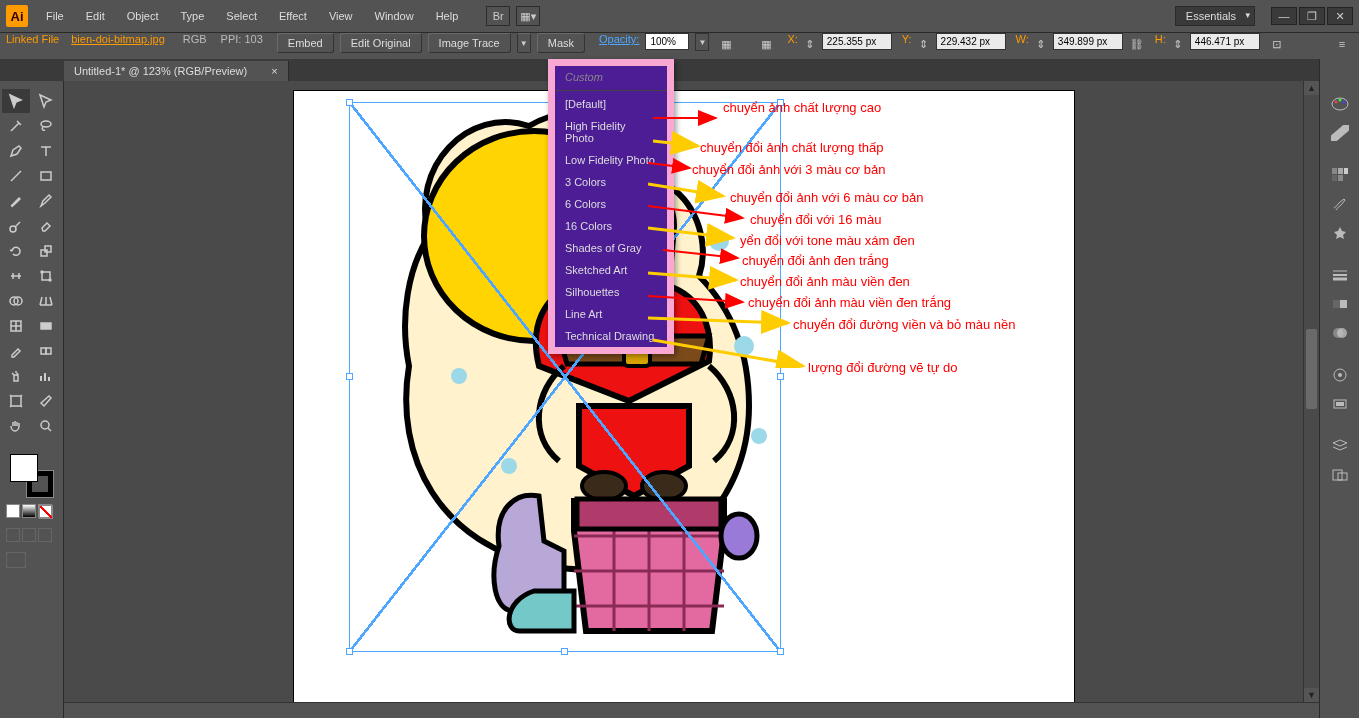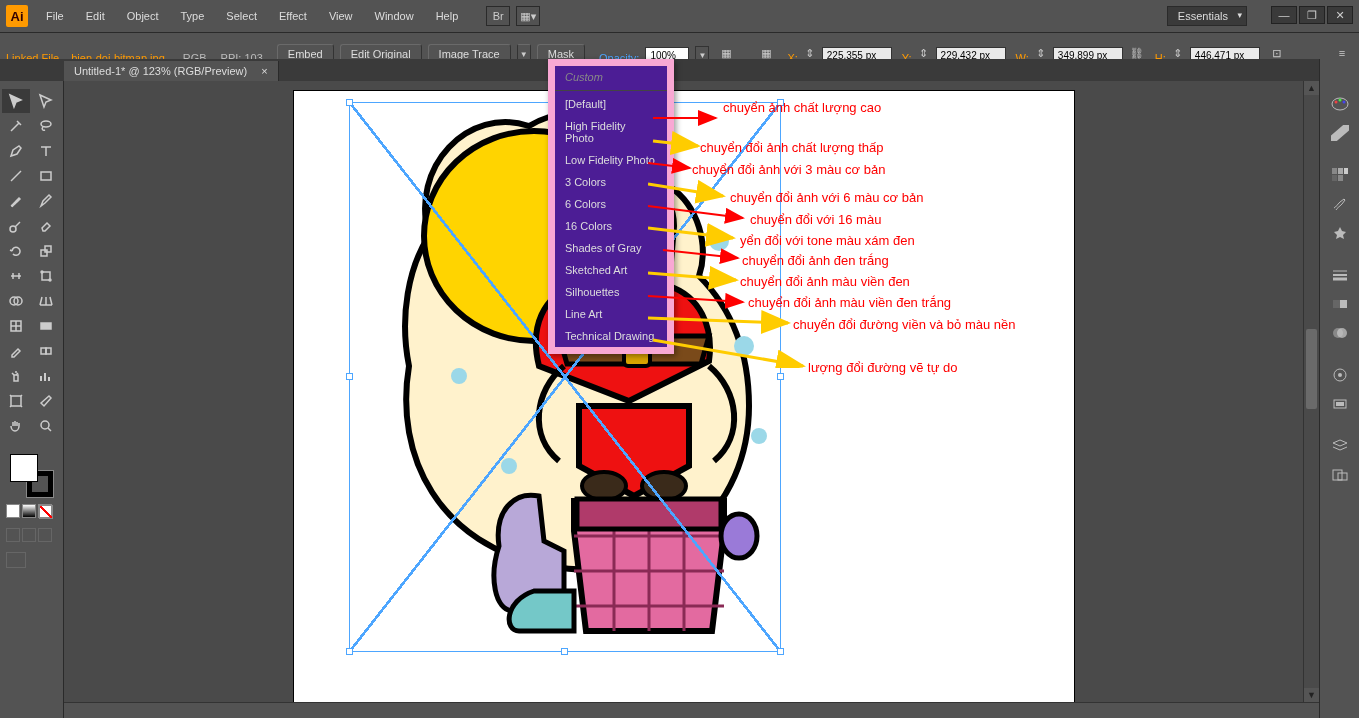--- a/index.html
+++ b/index.html
@@ -2,39 +2,39 @@
 <html><head>
 <meta charset="utf-8">
 <style>
 *{margin:0;padding:0;box-sizing:border-box;font-family:Tahoma,Arial,sans-serif;font-size:11px;user-select:none}
 body{background:#535353;width:1359px;height:718px;overflow:hidden;position:relative}
 .menubar{height:33px;background:#535353;border-bottom:1px solid #2a2a2a;display:flex;align-items:center;padding:0 6px;gap:2px}
 .ai-logo{width:22px;height:22px;background:#ff9a00;display:flex;align-items:center;justify-content:center;font-weight:bold;font-size:13px;color:#330000;border-radius:2px;margin-right:6px}
 .menu-item{color:#ddd;padding:4px 10px;cursor:pointer}
 .menu-sep{flex:0 0 12px}
 .menu-icon-btn{width:24px;height:20px;background:#525252;border:1px solid #2a2a2a;margin:0 2px;display:flex;align-items:center;justify-content:center;color:#ccc}
-.menu-right{margin-left:auto;display:flex;align-items:flex-start;gap:16px}
+.menu-right{margin-left:auto;display:flex;align-items:center;gap:8px}
 .workspace-switcher{background:#3a3a3a;color:#ddd;padding:3px 18px 3px 10px;border:1px solid #2a2a2a;position:relative}
 .workspace-switcher:after{content:"▾";position:absolute;right:4px;top:3px;font-size:9px}
 .win-btns{display:flex;gap:2px;margin-left:8px}
 .win-btn{width:26px;height:18px;background:#3a3a3a;border:1px solid #222;display:flex;align-items:center;justify-content:center;color:#ccc}
-.controlbar{height:32px;background:#535353;border-bottom:1px solid #2a2a2a;display:flex;align-items:flex-end;padding:0 6px;gap:6px}
+.controlbar{height:32px;background:#535353;border-bottom:1px solid #2a2a2a;display:flex;align-items:flex-start;padding:0 6px;gap:6px}
 .link-label{color:#ff9a00;font-size:11px;margin-right:6px}
 .file-label{color:#ff9a00;text-decoration:underline;margin-right:12px}
 .cb-text{color:#bbb;margin-right:8px}
 .cb-btn{background:#535353;color:#ddd;border:1px solid #333;border-top-color:#6a6a6a;border-left-color:#6a6a6a;padding:3px 10px;border-radius:3px}
 .cb-dd{width:14px;height:20px;background:#535353;border:1px solid #333;border-top-color:#6a6a6a;display:flex;align-items:center;justify-content:center;color:#ccc;font-size:8px;border-radius:2px}
 .opacity-label{color:#4da6ff;text-decoration:underline;margin-left:8px}
 .cb-input{background:#fff;color:#000;border:1px solid #333;width:62px;padding:2px 4px;font-size:10px}
 .cb-input-dd{width:14px;height:18px;background:#535353;border:1px solid #333;display:flex;align-items:center;justify-content:center;color:#ccc;font-size:8px}
 .coord-label{color:#ff9a00;margin-left:4px}
 .coord-input{background:#eaeaea;color:#000;border:1px solid #333;width:70px;padding:2px 4px;font-size:10px}
 .cb-icon{width:22px;height:22px;display:flex;align-items:center;justify-content:center;color:#ccc}
 .tabbar{height:22px;background:#3a3a3a;display:flex;align-items:flex-end;padding-left:64px}
-.doc-tab{background:#535353;color:#ddd;padding:4px 10px;border-right:1px solid #2a2a2a;display:flex;align-items:center;gap:14px;font-size:11px}
+.doc-tab{background:#535353;color:#ddd;padding:4px 10px;border-right:1px solid #2a2a2a;display:flex;align-items:center;gap:24px;font-size:11px}
 .doc-tab .close{font-size:11px;cursor:pointer}
 .main-area{position:absolute;top:81px;left:64px;right:40px;bottom:16px;background:#4a4a4a;overflow:hidden}
 .canvas-bg{position:absolute;left:0;right:16px;top:0;bottom:0;display:flex;align-items:flex-start;justify-content:center;padding-top:10px}
 .artboard{width:780px;height:618px;background:#fff;position:relative;box-shadow:0 0 0 1px #000}
 .selection-box{position:absolute;left:55px;top:11px;width:432px;height:550px;border:1px solid #4da6ff}
 .selection-box:before,.selection-box:after{content:"";position:absolute;background:#4da6ff}
 .sel-diag1,.sel-diag2{position:absolute;left:0;top:0;width:100%;height:100%;pointer-events:none}
 .sel-diag1{background:linear-gradient(to top right,transparent 49.8%,#4da6ff 49.8%,#4da6ff 50.2%,transparent 50.2%)}
 .sel-diag2{background:linear-gradient(to top left,transparent 49.8%,#4da6ff 49.8%,#4da6ff 50.2%,transparent 50.2%)}
 .handle{position:absolute;width:7px;height:7px;background:#fff;border:1px solid #4da6ff}

